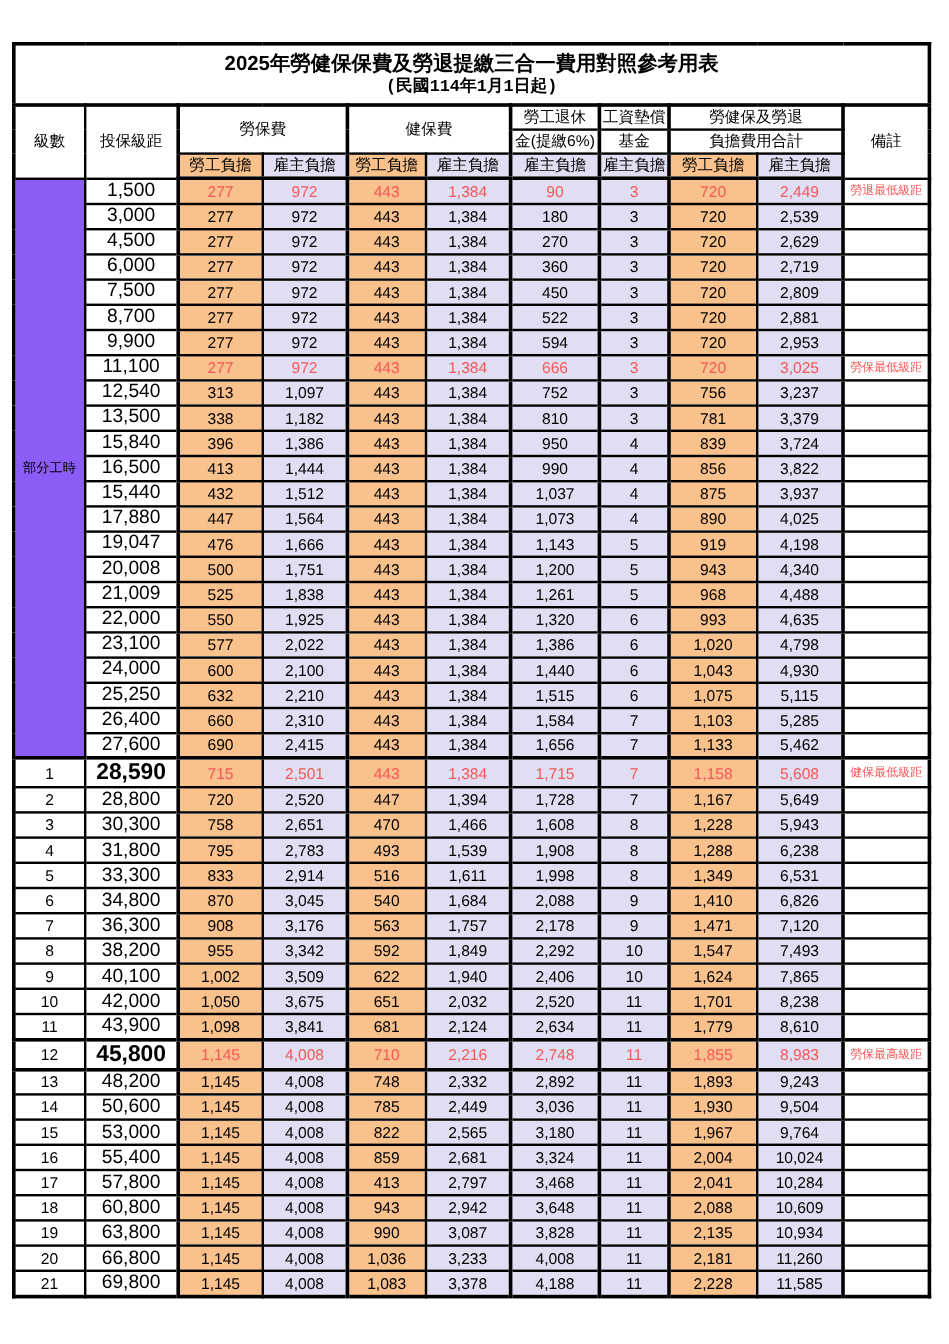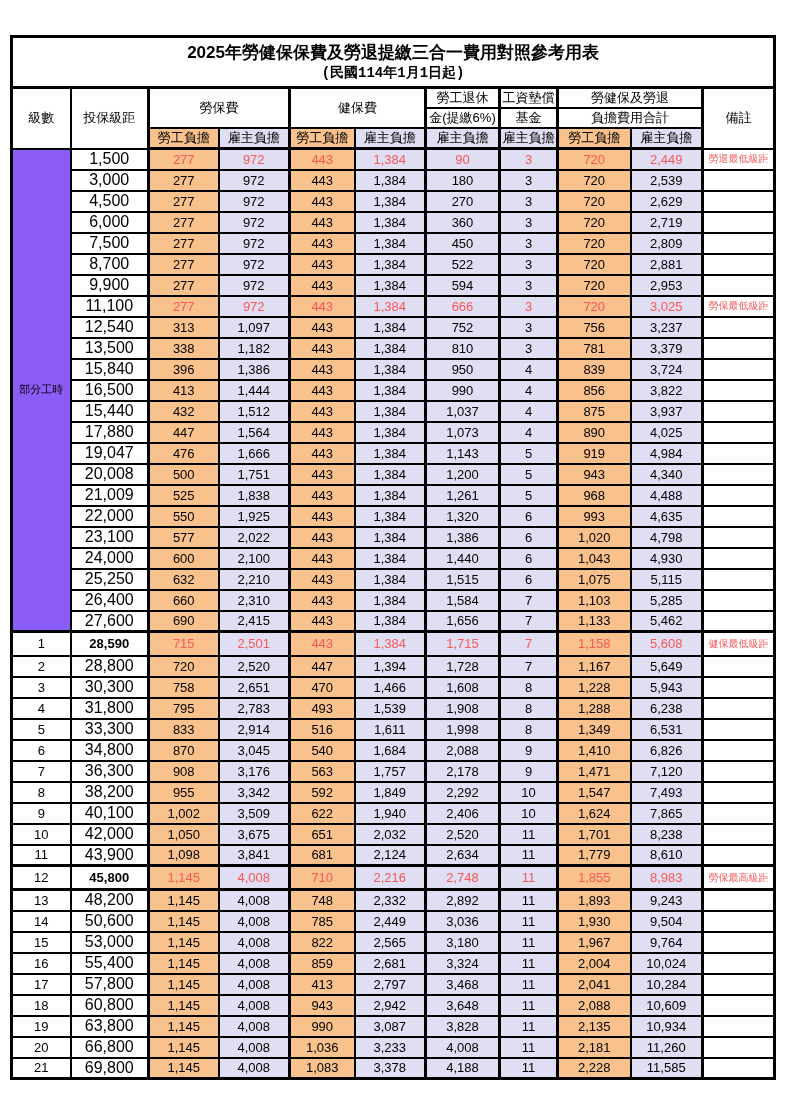--- a/index.html
+++ b/index.html
@@ -45,21 +45,21 @@
   th.e{background:var(--employer-bg);text-align:center;}
   
   .gb{border-left:3px solid var(--bd);}
   
   tbody tr{height:21px;}
   tbody tr.em{height:24px;}
   td.val{font-size:13px;}
   td.val.w{background:var(--worker-bg);}
   td.val.e{background:var(--employer-bg);}
   td.bracket{font-size:16px;}
-  tr.em td.bracket{font-weight:bold;font-size:13px;}
+  tr.em td.bracket{font-weight:bold;font-size:19px;}
   td.levelc{font-size:13px;}
   td.ptcell{font-size:11px;background:#8b5cf6;letter-spacing:0;}
   td.remark{
     font-size:10px;
     font-weight:normal;
     color:var(--hl);
     letter-spacing:0;
     padding:0;
   }
   tr.hl td.val{color:var(--hl);}
@@ -289,21 +289,21 @@
         </tr>
         <tr>
           <td class="bracket">19,047</td>
           <td class="val w gb">476</td>
           <td class="val e">1,666</td>
           <td class="val w gb">443</td>
           <td class="val e">1,384</td>
           <td class="val e gb">1,143</td>
           <td class="val e gb">5</td>
           <td class="val w gb">919</td>
-          <td class="val e">4,984</td>
+          <td class="val e">4,198</td>
           <td class="remark gb"></td>
         </tr>
         <tr>
           <td class="bracket">20,008</td>
           <td class="val w gb">500</td>
           <td class="val e">1,751</td>
           <td class="val w gb">443</td>
           <td class="val e">1,384</td>
           <td class="val e gb">1,200</td>
           <td class="val e gb">5</td>

